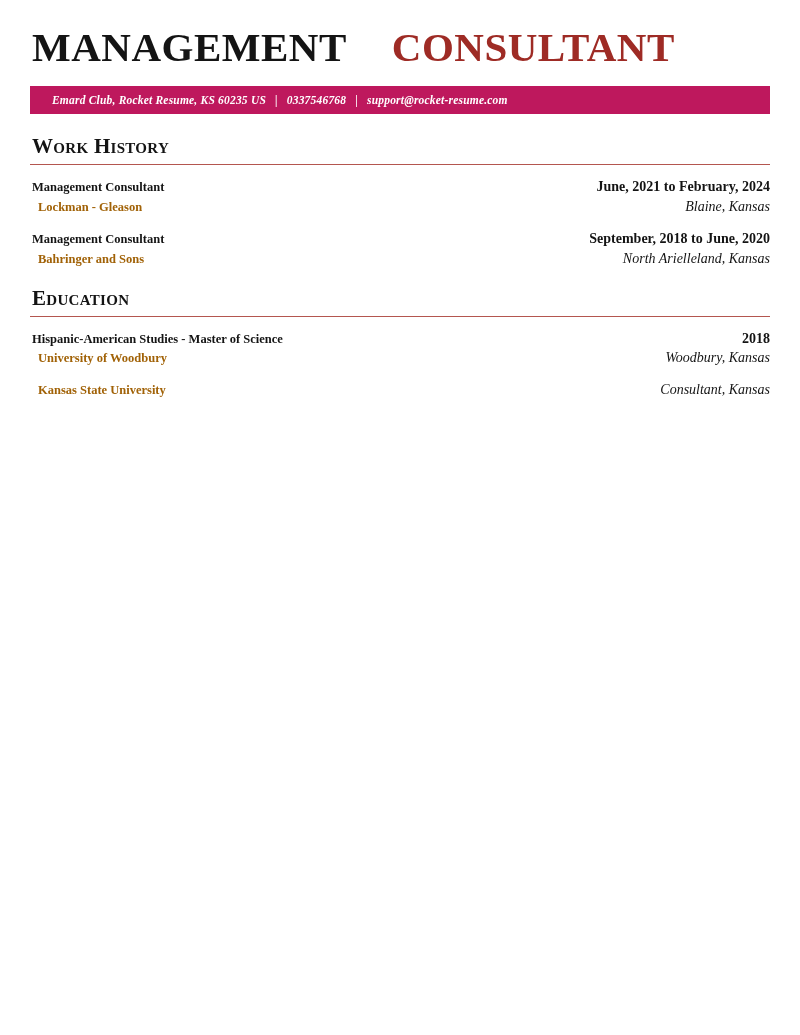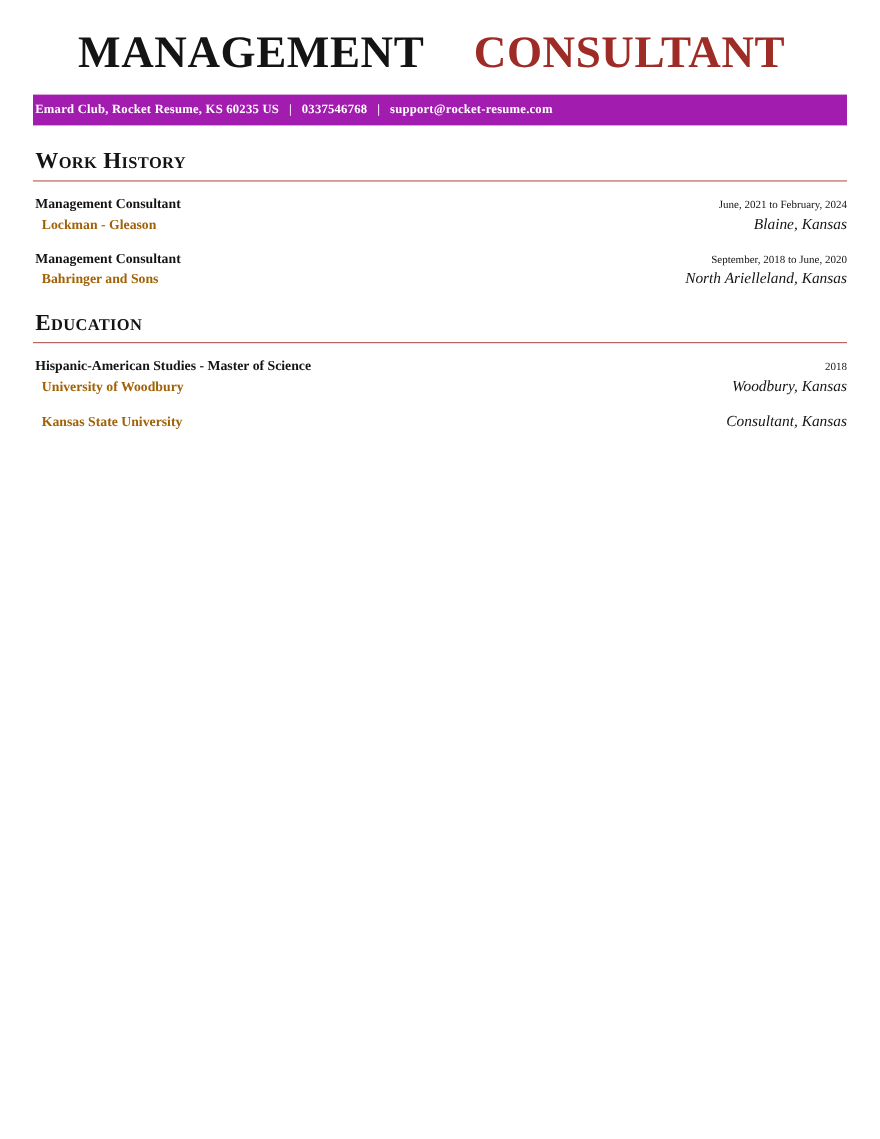--- a/index.html
+++ b/index.html
@@ -25,34 +25,35 @@
   
   .name-line {
     font-size: 41px;
     font-weight: bold;
     letter-spacing: 0.5px;
     line-height: 1.05;
     white-space: nowrap;
     margin: 0 0 0 2px;
     font-family: "Liberation Serif", serif;
   }
-  .name-first { color: #141414; margin-left: 39px; }
+  .name-first { color: #141414; }
   .name-last { color: #9e2b25; margin-left: 35px; }
 
   .contact-bar {
     margin-top: 17px;
-    background: #a21caf;
+    background: #be185d;
     color: #ffffff;
     height: 28px;
     display: flex;
     align-items: center;
-    padding: 0 2px;
+    padding: 0 22px;
     font-size: 11.5px;
     font-weight: bold;
     letter-spacing: 0.2px;
+    font-style: italic;
   }
   .contact-bar .sep {
     margin: 0 9px;
     font-weight: bold;
   }
 
   
   .section {
     margin-top: 22px;
   }
@@ -82,22 +83,22 @@
     align-items: baseline;
     line-height: 1.42;
   }
   .entry-left-primary {
     font-size: 12.5px;
     font-weight: bold;
     color: #141414;
     margin-left: 2px;
   }
   .entry-right-primary {
-    font-size: 10px;
-    font-weight: normal;
+    font-size: 14px;
+    font-weight: bold;
     color: #141414;
   }
   .entry-left-secondary {
     font-size: 12.5px;
     font-weight: bold;
     color: #a16207;
     margin-left: 8px;
   }
   .entry-right-secondary {
     font-size: 14px;

